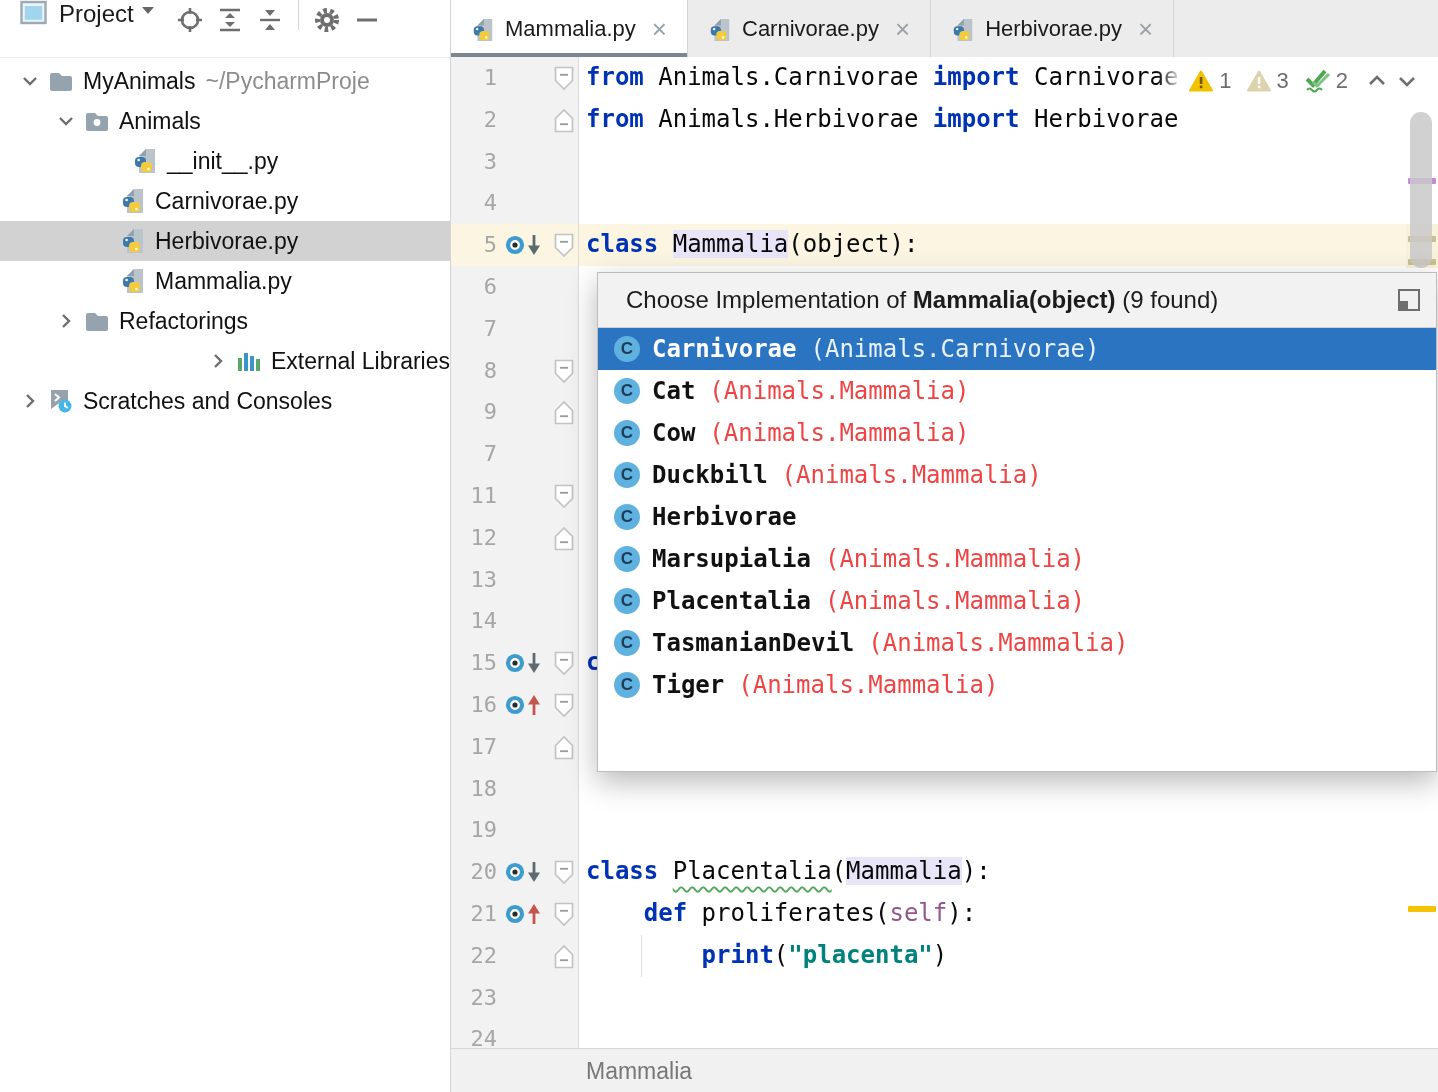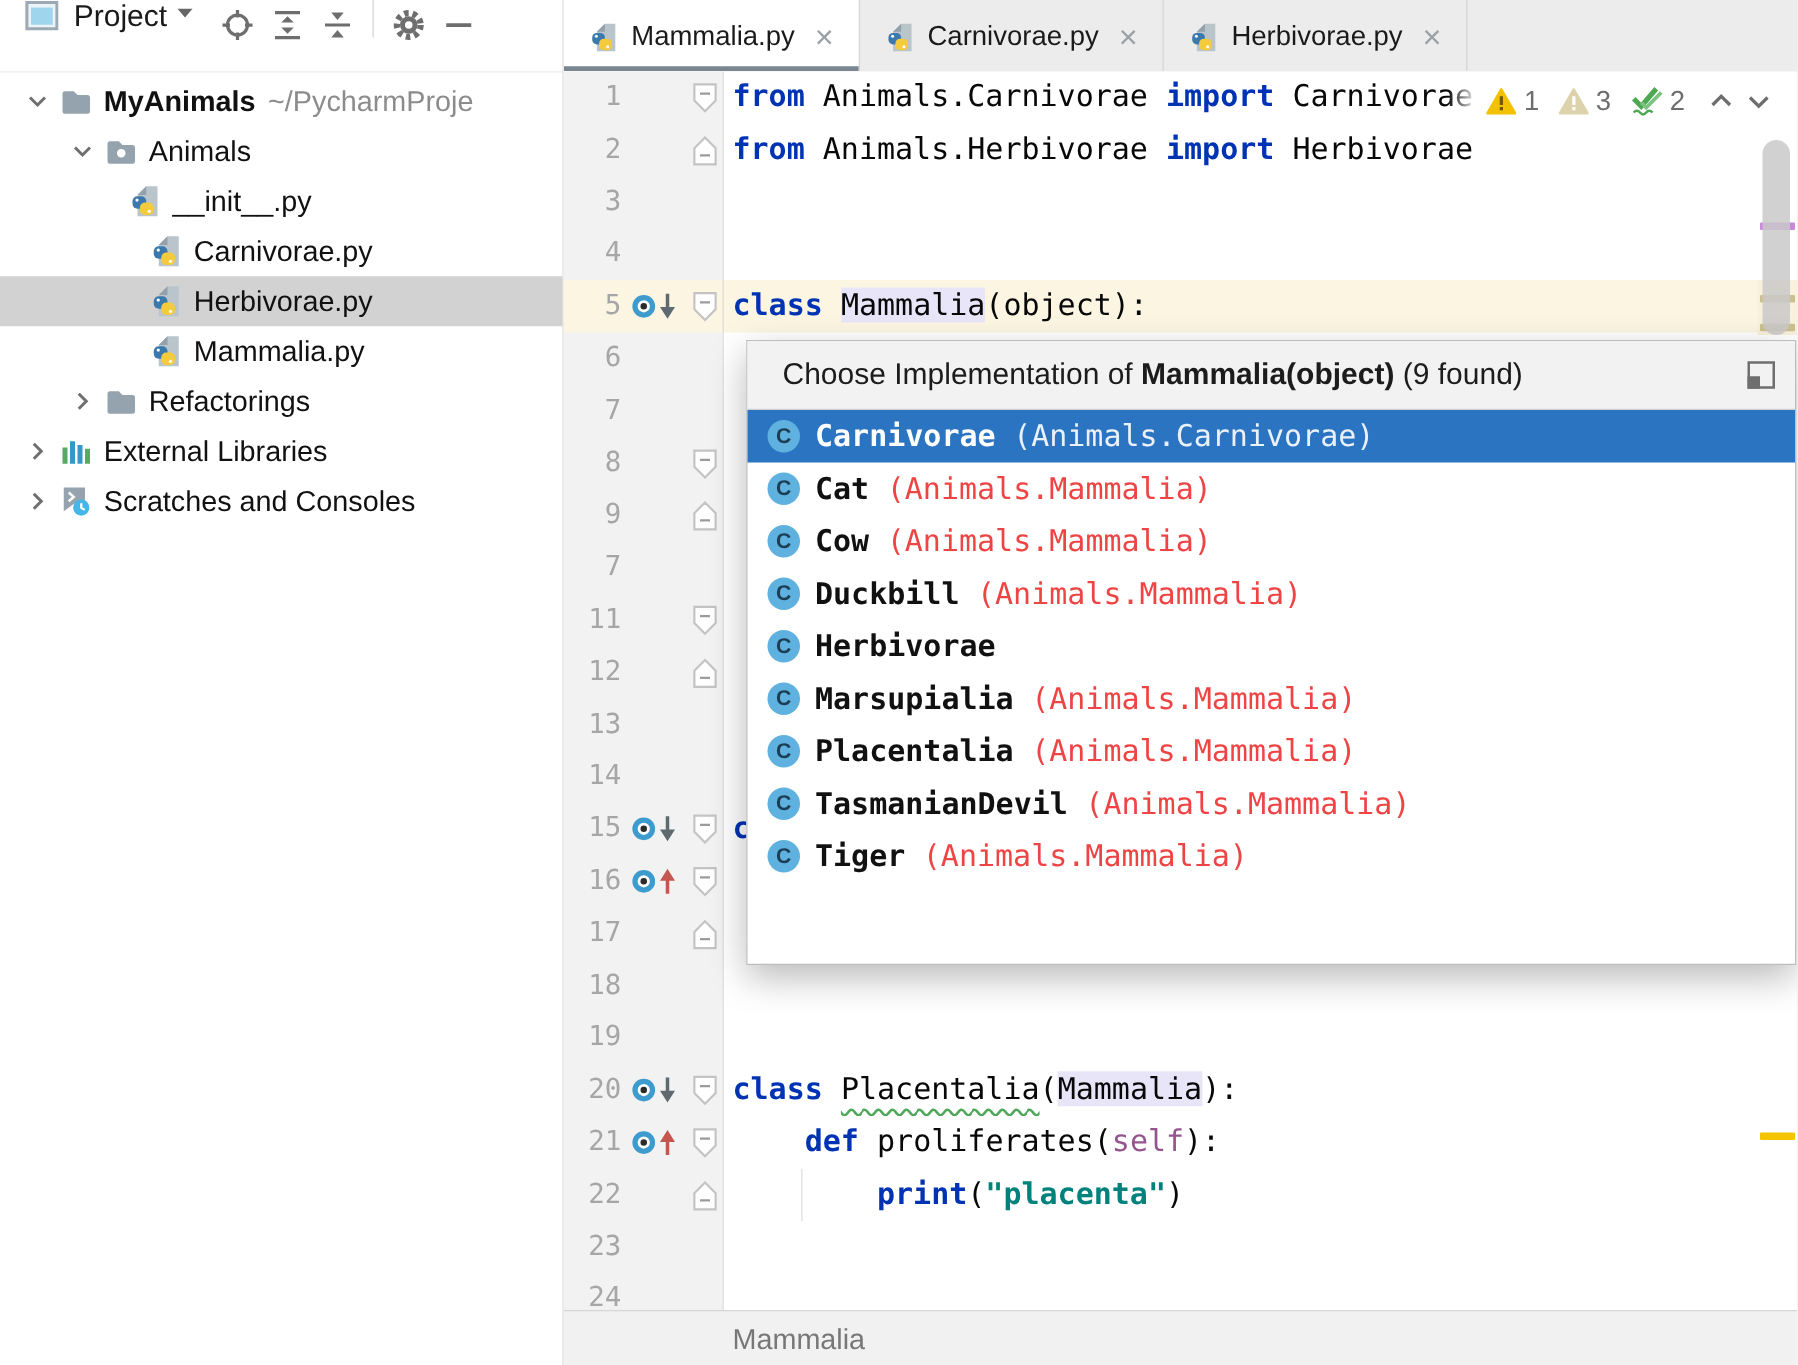--- a/index.html
+++ b/index.html
@@ -13,21 +13,21 @@
   .dd-arrow{margin-left:4px;display:inline-flex;}
   .tb-icon{display:inline-flex;align-items:center;justify-content:center;width:40px;height:40px;cursor:pointer;}
   .tb-icon.i1{margin-left:12px;}
   .tb-sep{width:1px;height:30px;background:#D6D6D6;margin:0 8px;}
   .tree{position:relative;padding-top:3px;}
   .tree-row{height:40px;display:flex;align-items:center;font-size:23px;color:#111;white-space:nowrap;cursor:pointer;}
   .tree-row.selected{background:#D2D2D2;}
   .chev-box{width:36px;display:inline-flex;justify-content:center;flex:0 0 auto;}
   .t-icon{width:26px;height:26px;display:inline-flex;flex:0 0 auto;}
   .t-label{margin-left:9px;}
-  .t-label.b{font-weight:bold;}
+  .t-label.b{font-weight:normal;}
   .t-path{margin-left:10px;color:#8C8C8C;}
   
   .editor-panel{position:absolute;left:451px;top:0;width:987px;height:1092px;background:#fff;}
   .tabs{position:absolute;left:0;top:0;width:987px;height:57px;background:#ECECEC;border-bottom:1px solid #D3D3D3;display:flex;}
   .tab{display:flex;align-items:center;padding:0 20px;border-right:1px solid #D5D5D5;font-size:22px;color:#1a1a1a;cursor:pointer;height:57px;box-sizing:border-box;}
   .tab.active{background:#fff;box-shadow:inset 0 -4px 0 #7A8790;}
   .tab .t-icon{width:24px;height:24px;margin-right:10px;}
   .tab .close{margin-left:16px;color:#9AA2A8;font-size:26px;line-height:1;cursor:pointer;}
   .editor{position:absolute;left:0;top:57px;width:987px;height:991px;overflow:hidden;background:#fff;}
   .gutter-bg{position:absolute;left:0;top:0;width:127px;height:100%;background:#F2F2F2;z-index:1;}
@@ -149,21 +149,21 @@
             </svg>
           </span>
           <span class="t-icon">
             <svg width="26" height="26" viewBox="0 0 26 26">
               <path d="M2 7 a2 2 0 0 1 2-2 h7 l3 3 h8 a2 2 0 0 1 2 2 v11 a2 2 0 0 1-2 2 H4 a2 2 0 0 1-2-2 Z" fill="#94A3AE"></path>
               <circle cx="13" cy="14.5" r="3.4" fill="#fff"></circle>
             </svg>
           </span>
           <span class="t-label">Animals</span>
         </div>
-        <div class="tree-row" style="padding-left: 67px;">
+        <div class="tree-row" style="padding-left: 96px;">
           <span class="chev-box"></span>
           <span class="t-icon">
             <svg width="26" height="26" viewBox="0 0 26 26">
               <path d="M7 8 L14 1 H23 V25 H7 Z" fill="#B9C4CB"></path>
               <path d="M7 8 L14 1 V8 Z" fill="#93A1AC"></path>
               <rect x="3" y="9" width="11" height="10" rx="4" fill="#3B79AC"></rect>
               <rect x="9" y="14" width="11" height="10" rx="4" fill="#F5CB3E"></rect>
               <circle cx="6.6" cy="12" r="1.3" fill="#fff"></circle>
               <circle cx="16.4" cy="21" r="1.3" fill="#fff"></circle>
             </svg>
@@ -218,21 +218,21 @@
               <path d="M10 7 l6 6 -6 6" stroke="#6E6E6E" stroke-width="2.4" fill="none"></path>
             </svg>
           </span>
           <span class="t-icon">
             <svg width="26" height="26" viewBox="0 0 26 26">
               <path d="M2 7 a2 2 0 0 1 2-2 h7 l3 3 h8 a2 2 0 0 1 2 2 v11 a2 2 0 0 1-2 2 H4 a2 2 0 0 1-2-2 Z" fill="#94A3AE"></path>
             </svg>
           </span>
           <span class="t-label">Refactorings</span>
         </div>
-        <div class="tree-row" style="padding-left: 12px;">
+        <div class="tree-row" style="padding-left: 12px; justify-content: flex-end;">
           <span class="chev-box">
             <svg width="26" height="26" viewBox="0 0 26 26">
               <path d="M10 7 l6 6 -6 6" stroke="#6E6E6E" stroke-width="2.4" fill="none"></path>
             </svg>
           </span>
           <span class="t-icon">
             <svg width="26" height="26" viewBox="0 0 26 26">
               <rect x="2" y="10" width="4" height="13" fill="#59A869"></rect>
               <rect x="8" y="5" width="4" height="18" fill="#3897C8"></rect>
               <rect x="14" y="8" width="4" height="15" fill="#3897C8"></rect>

